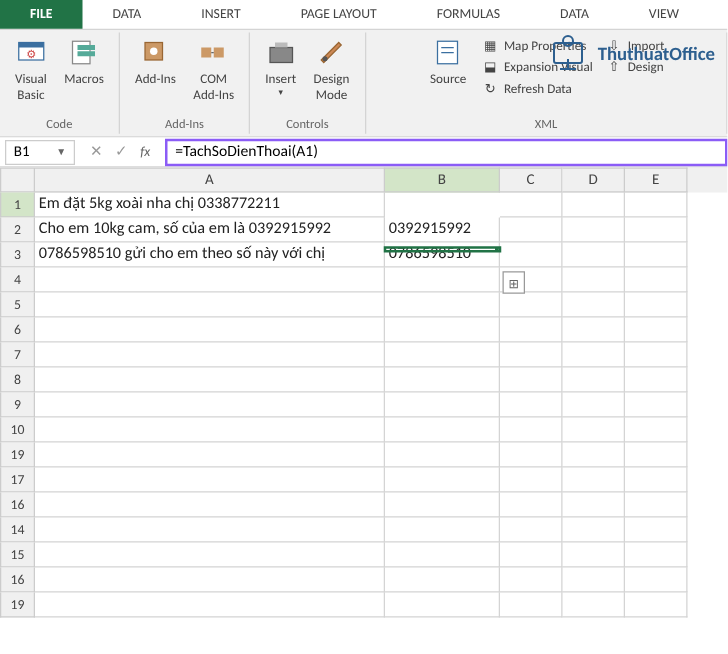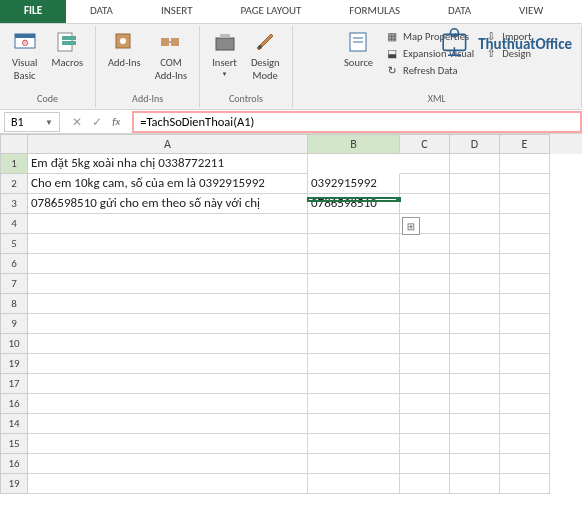--- a/index.html
+++ b/index.html
@@ -21,21 +21,21 @@
 
 .watermark { position: absolute; top: 28px; right: 10px; display: flex; align-items: center; gap: 6px; color: #2d5f8f; font-weight: 600; font-size: 15px; pointer-events: none; z-index: 50; }
 .watermark svg { width: 32px; height: 32px; }
 
 .formula-row { display: flex; align-items: center; height: 24px; border-bottom: 1px solid #d4d4d4; background: #fff; }
 .name-box { width: 56px; padding: 0 6px; font-size: 12px; border: 1px solid #ccc; height: 20px; margin: 0 4px; display: flex; align-items: center; justify-content: space-between; }
 .name-box .dd { color: #666; font-size: 8px; }
 .fx-controls { display: flex; align-items: center; gap: 10px; padding: 0 8px; color: #999; font-size: 12px; }
 .fx-controls span { cursor: pointer; }
 .fx-label { font-style: italic; font-size: 11px; color: #666; margin-right: 4px; }
-.formula-input { flex: 1; border: 2px solid #fca5a5; height: 22px; padding: 2px 6px; font-size: 12.5px; font-family: Calibri, sans-serif; outline: none; }
+.formula-input { flex: 1; border: 2px solid #8b5cf6; height: 22px; padding: 2px 6px; font-size: 12.5px; font-family: Calibri, sans-serif; outline: none; }
 
 .sheet { position: relative; }
 .col-headers { display: flex; height: 20px; background: #f0f0f0; }
 .corner { width: 28px; border: 1px solid #ccc; background: #f0f0f0; }
 .col-h { border: 1px solid #ccc; border-left: none; text-align: center; font-size: 12px; color: #444; display: flex; align-items: center; justify-content: center; background: #f0f0f0; }
 .col-h.selected { background: #d3e5c8; }
 
 .rows { }
 .row { display: flex; height: 20px; }
 .row-h { width: 28px; border: 1px solid #ccc; border-top: none; text-align: center; font-size: 11px; color: #444; background: #f0f0f0; display: flex; align-items: center; justify-content: center; }

